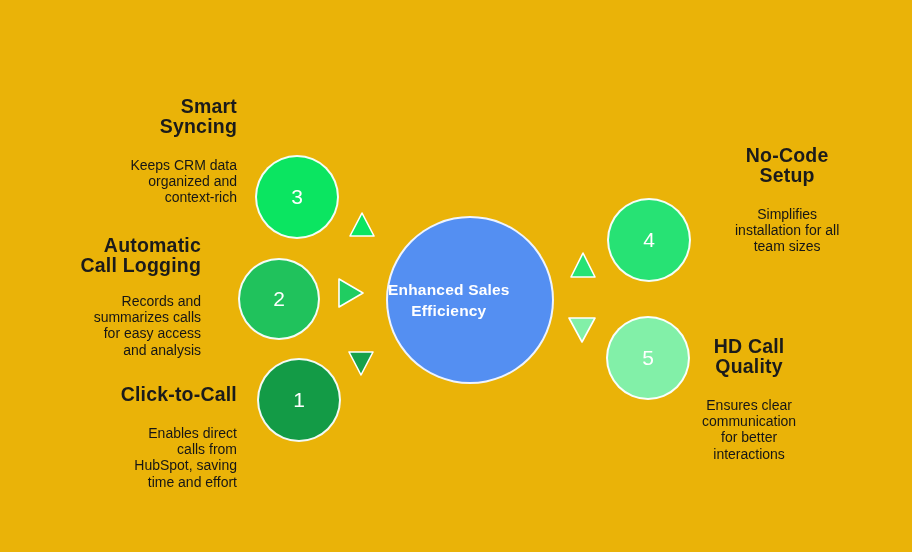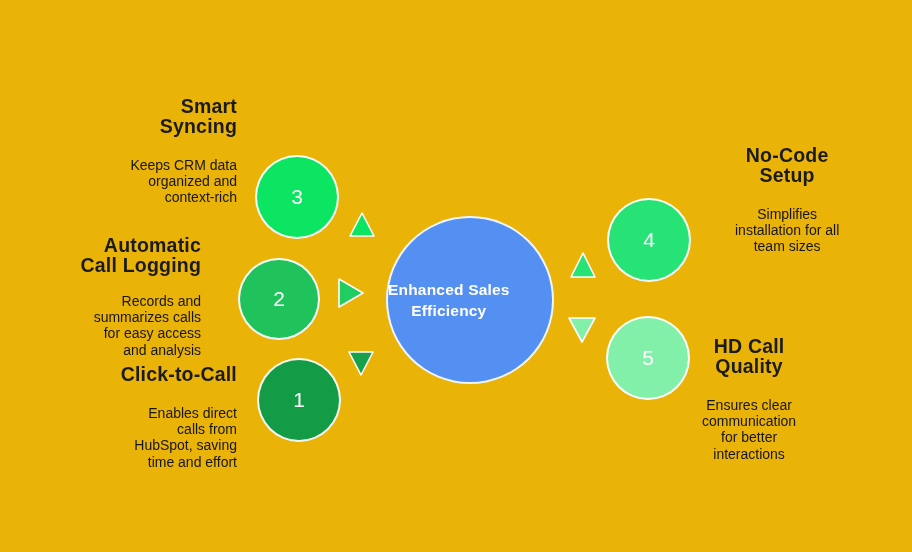--- a/index.html
+++ b/index.html
@@ -48,21 +48,21 @@
 
   <div class="tblock side-left" style="top:235px;right:734px;">
     <h3 class="feature-title" style="margin-bottom:18px;">Automatic
 Call Logging</h3>
     <p class="feature-desc">Records and
 summarizes calls
 for easy access
 and analysis</p>
   </div>
 
-  <div class="tblock side-left" style="top:364px;right:698px;">
+  <div class="tblock side-left" style="top:384px;right:698px;">
     <h3 class="feature-title">Click-to-Call</h3>
     <p class="feature-desc">Enables direct
 calls from
 HubSpot, saving
 time and effort</p>
   </div>
 
   <div class="tblock side-right" style="top:145px;left:735px;">
     <h3 class="feature-title">No-Code
 Setup</h3>

